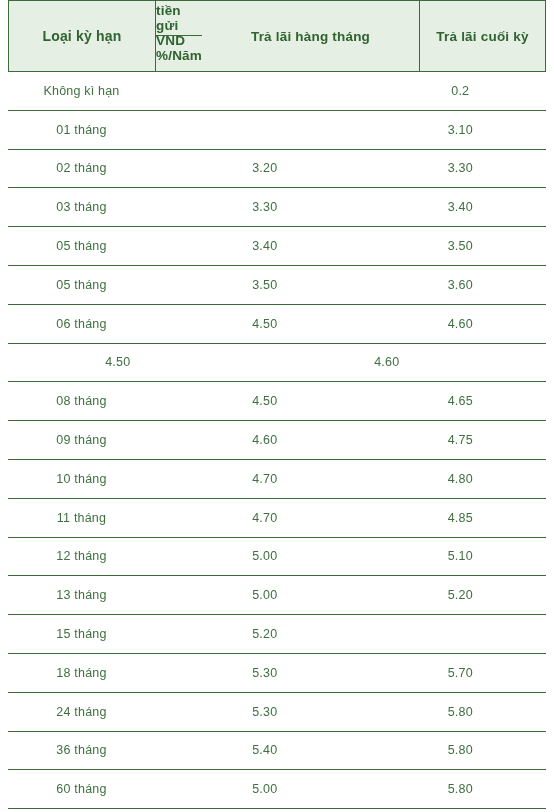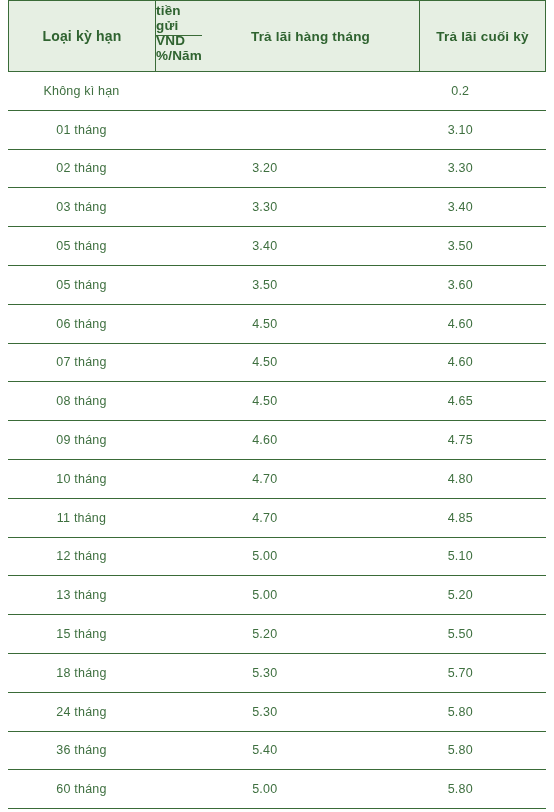--- a/index.html
+++ b/index.html
@@ -178,21 +178,20 @@
         <div class="td td-term">05 tháng</div>
         <div class="td td-monthly">3.50</div>
         <div class="td td-endterm">3.60</div>
       </div>
       <div class="trow">
         <div class="td td-term">06 tháng</div>
         <div class="td td-monthly">4.50</div>
         <div class="td td-endterm">4.60</div>
       </div>
       <div class="trow">
-        <div class="td td-term">07 tháng</div>
         <div class="td td-monthly">4.50</div>
         <div class="td td-endterm">4.60</div>
       </div>
       <div class="trow">
         <div class="td td-term">08 tháng</div>
         <div class="td td-monthly">4.50</div>
         <div class="td td-endterm">4.65</div>
       </div>
       <div class="trow">
         <div class="td td-term">09 tháng</div>
@@ -215,21 +214,20 @@
         <div class="td td-endterm">5.10</div>
       </div>
       <div class="trow">
         <div class="td td-term">13 tháng</div>
         <div class="td td-monthly">5.00</div>
         <div class="td td-endterm">5.20</div>
       </div>
       <div class="trow">
         <div class="td td-term">15 tháng</div>
         <div class="td td-monthly">5.20</div>
-        <div class="td td-endterm">5.50</div>
       </div>
       <div class="trow">
         <div class="td td-term">18 tháng</div>
         <div class="td td-monthly">5.30</div>
         <div class="td td-endterm">5.70</div>
       </div>
       <div class="trow">
         <div class="td td-term">24 tháng</div>
         <div class="td td-monthly">5.30</div>
         <div class="td td-endterm">5.80</div>

